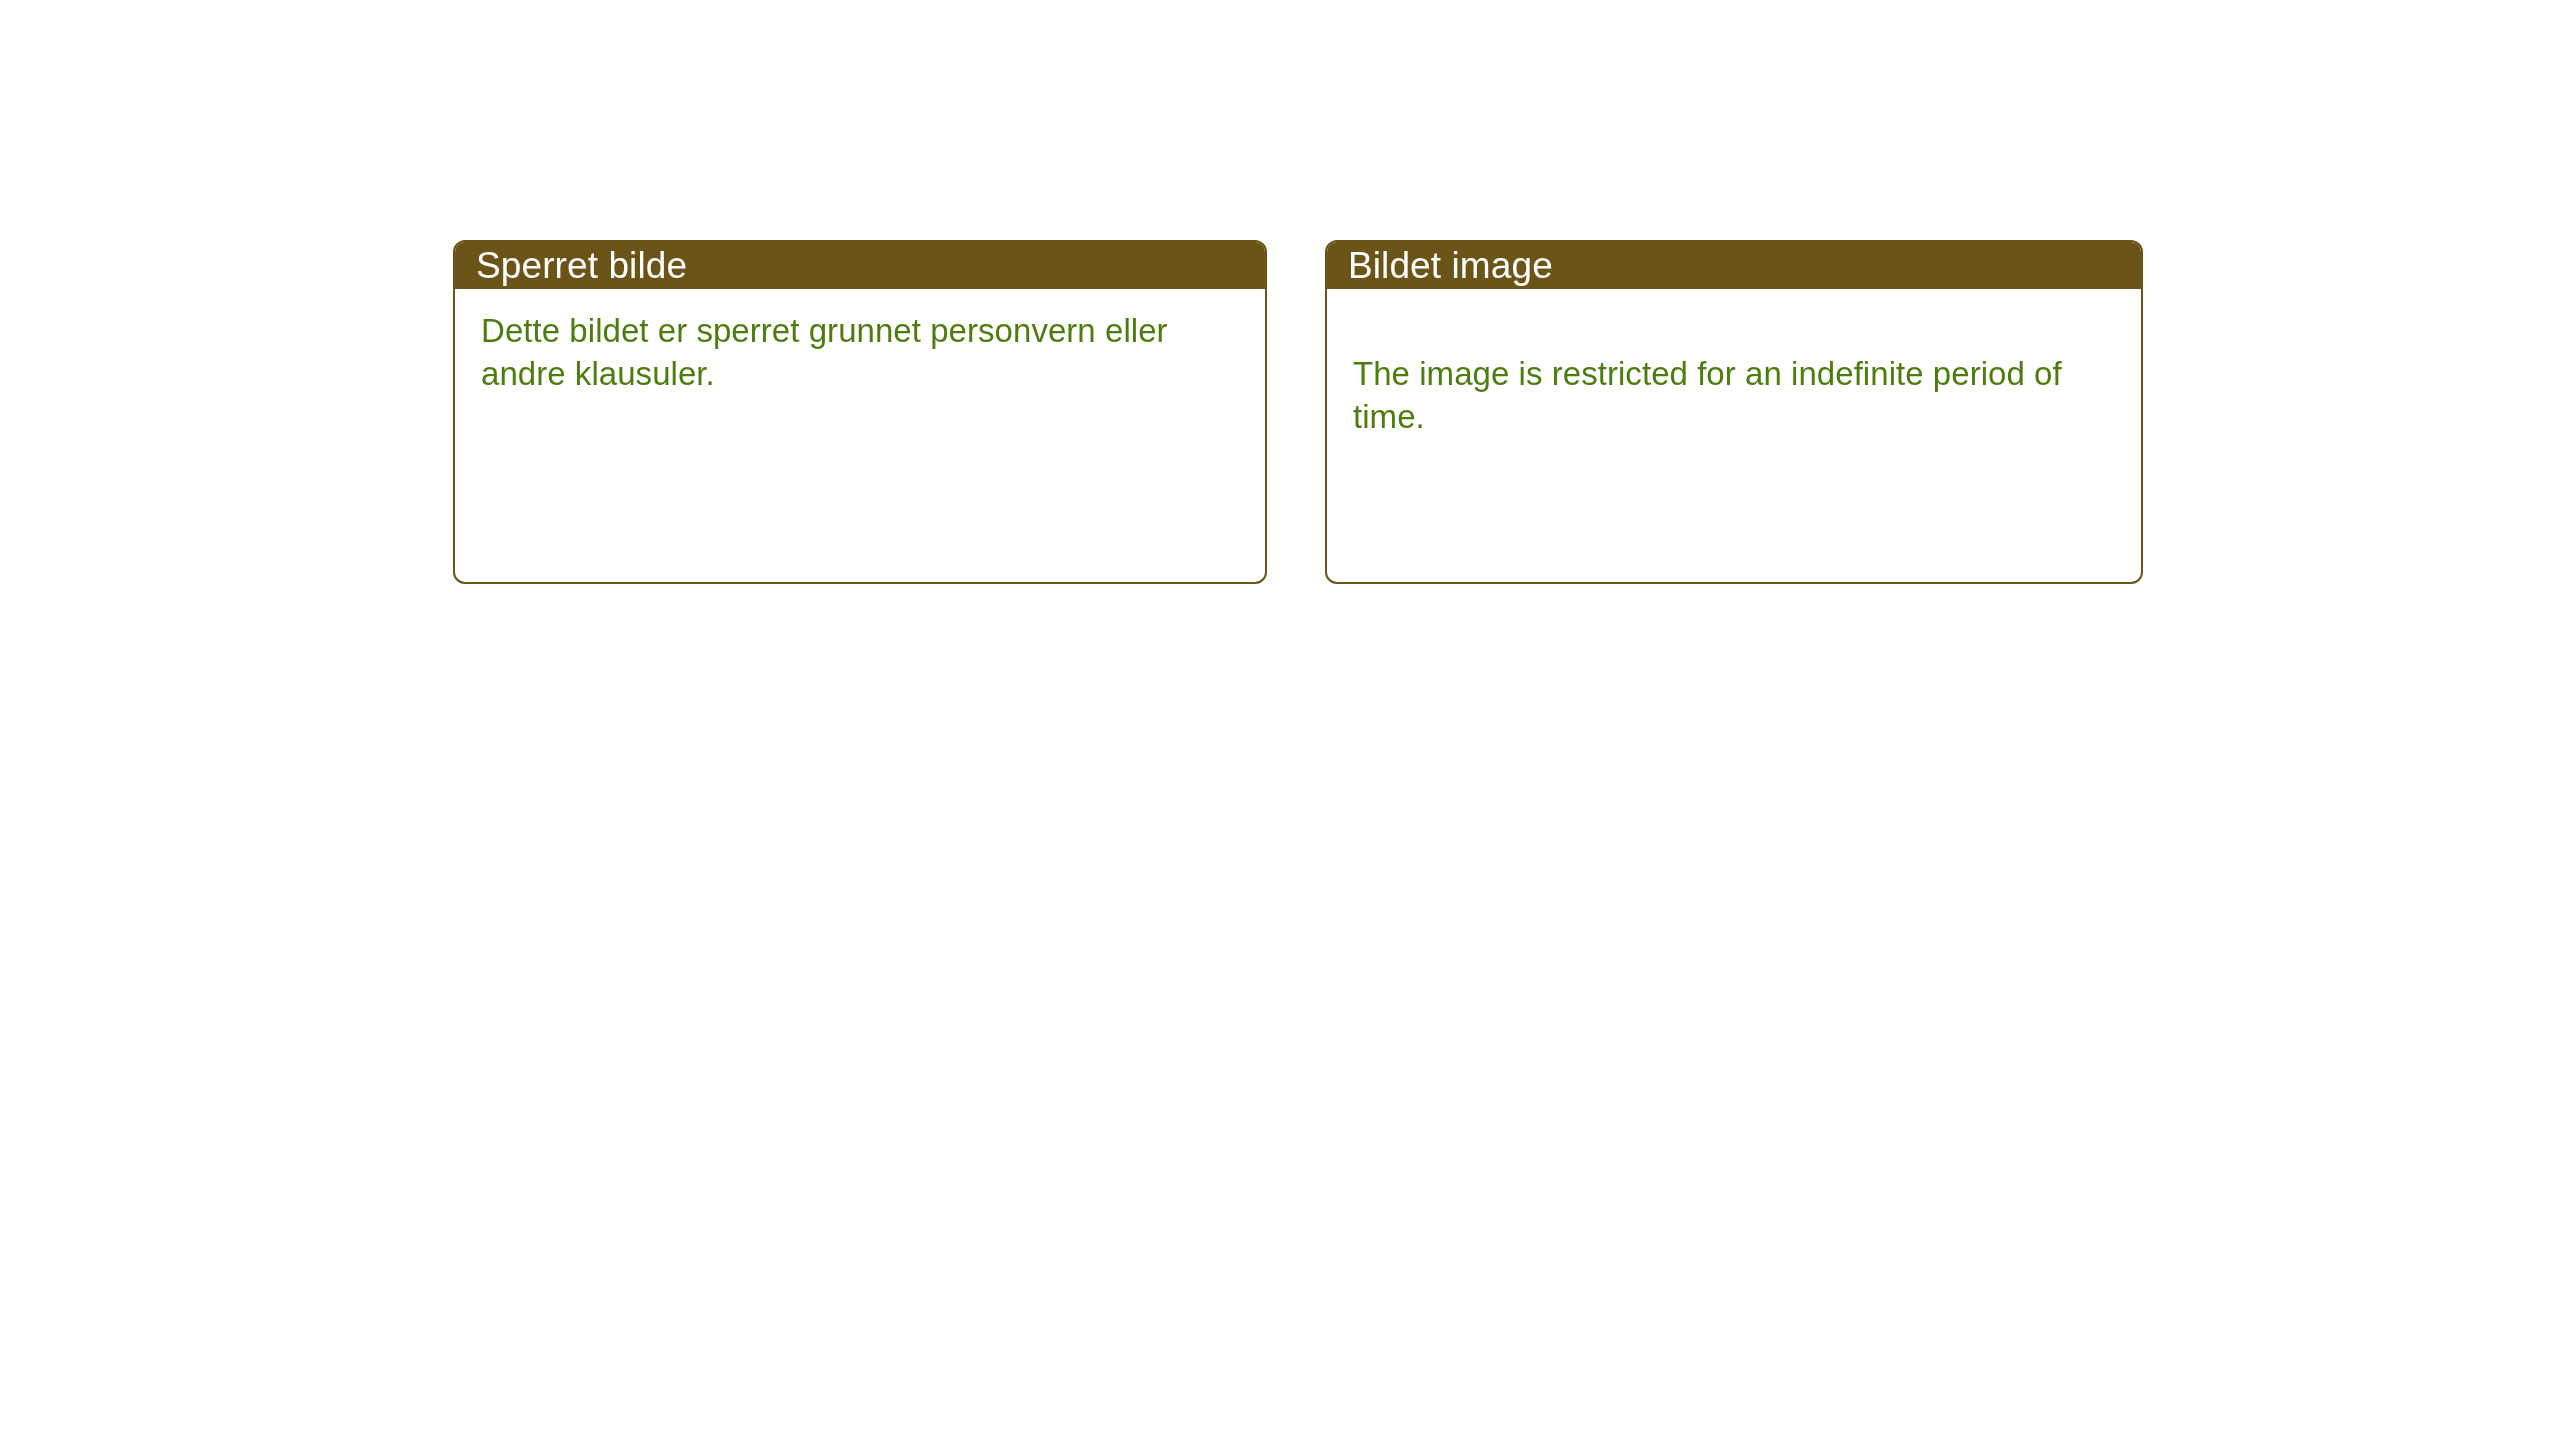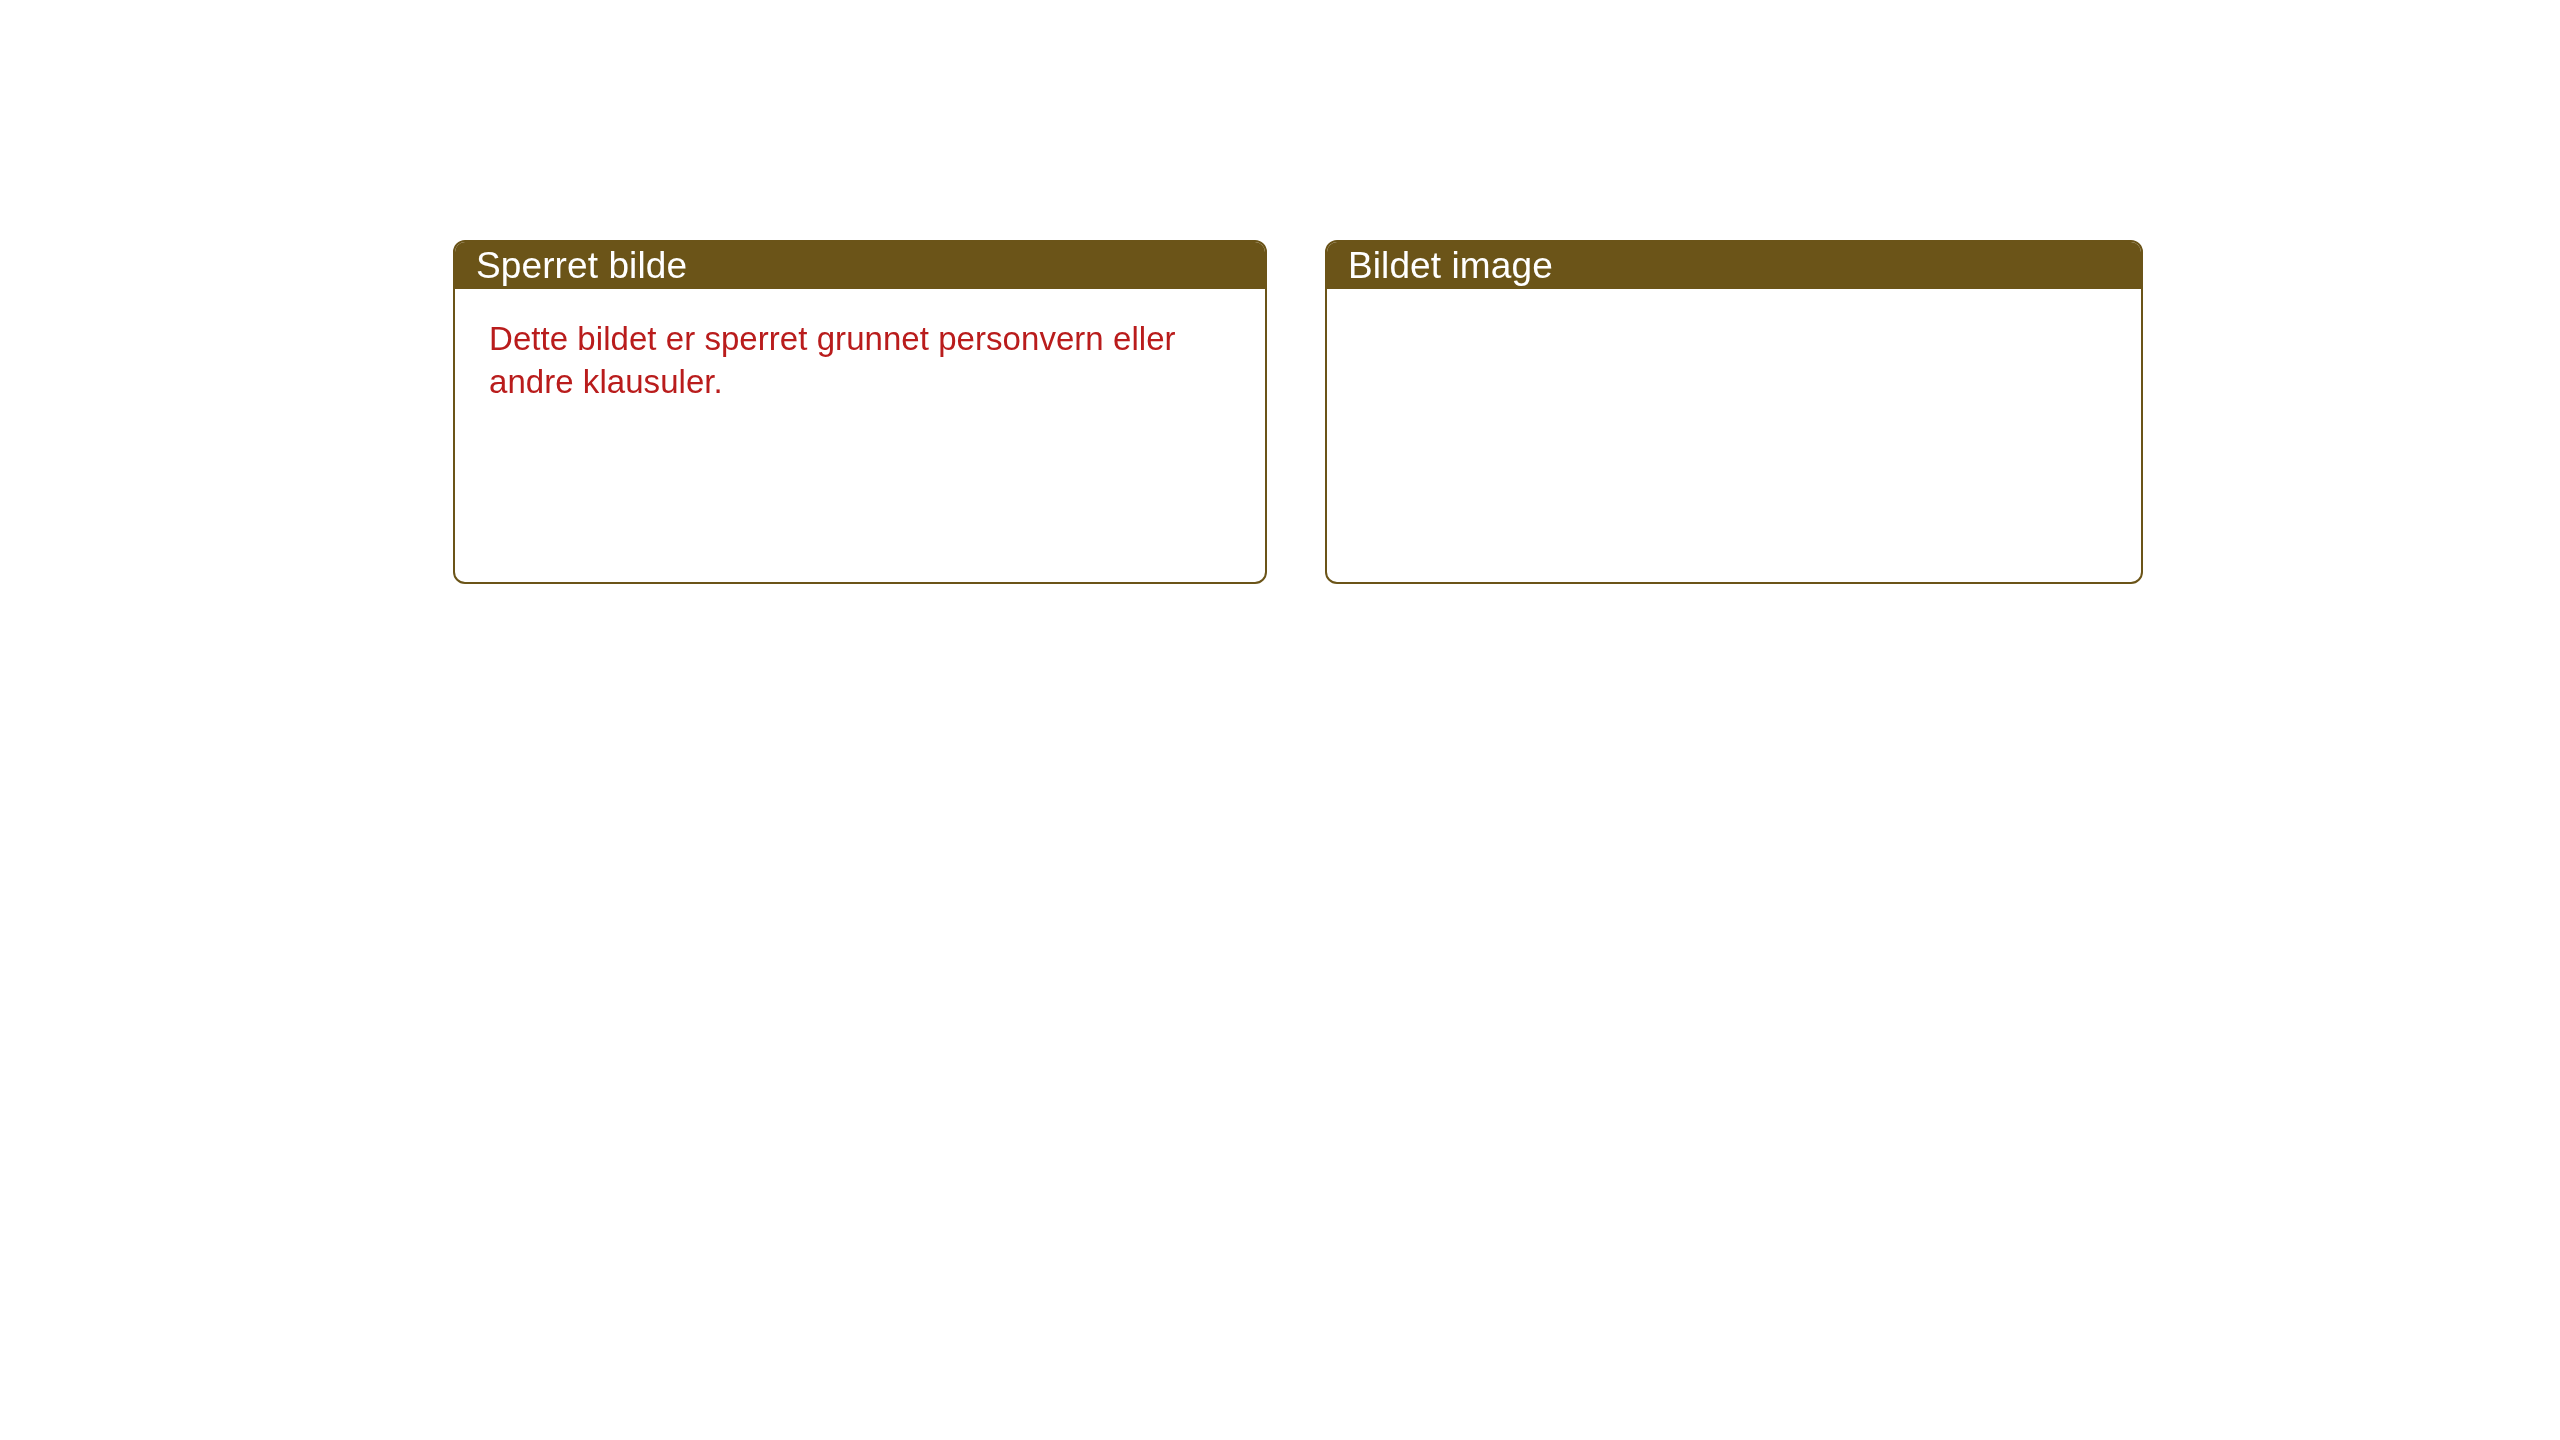--- a/index.html
+++ b/index.html
@@ -71,25 +71,25 @@
     top: 1px;
   }
 
   
   .card-body {
     box-sizing: border-box;
     padding: 16px 20px 0 22px;
   }
 
   .card-paragraph {
-    color: #b91c1c;
+    color: #4d7c0f;
     font-size: 33px;
     line-height: 43px;
     font-weight: 400;
-    margin: 12px;
+    margin: 4px;
     letter-spacing: 0.05px;
   }
 
   .paragraph-gap {
     height: 43px;
   }
 </style>
 </head>
 <body>
 
@@ -104,16 +104,17 @@
       <div class="paragraph-gap"></div>
     </div>
   </section>
 
   <section class="notice-card card-en">
     <header class="card-header">
       <h1 class="card-title">Bildet image</h1>
     </header>
     <div class="card-body">
       <div class="paragraph-gap"></div>
+      <p class="card-paragraph">The image is restricted for an indefinite period of time.</p>
     </div>
   </section>
 
 </div>
 
 </body></html>

